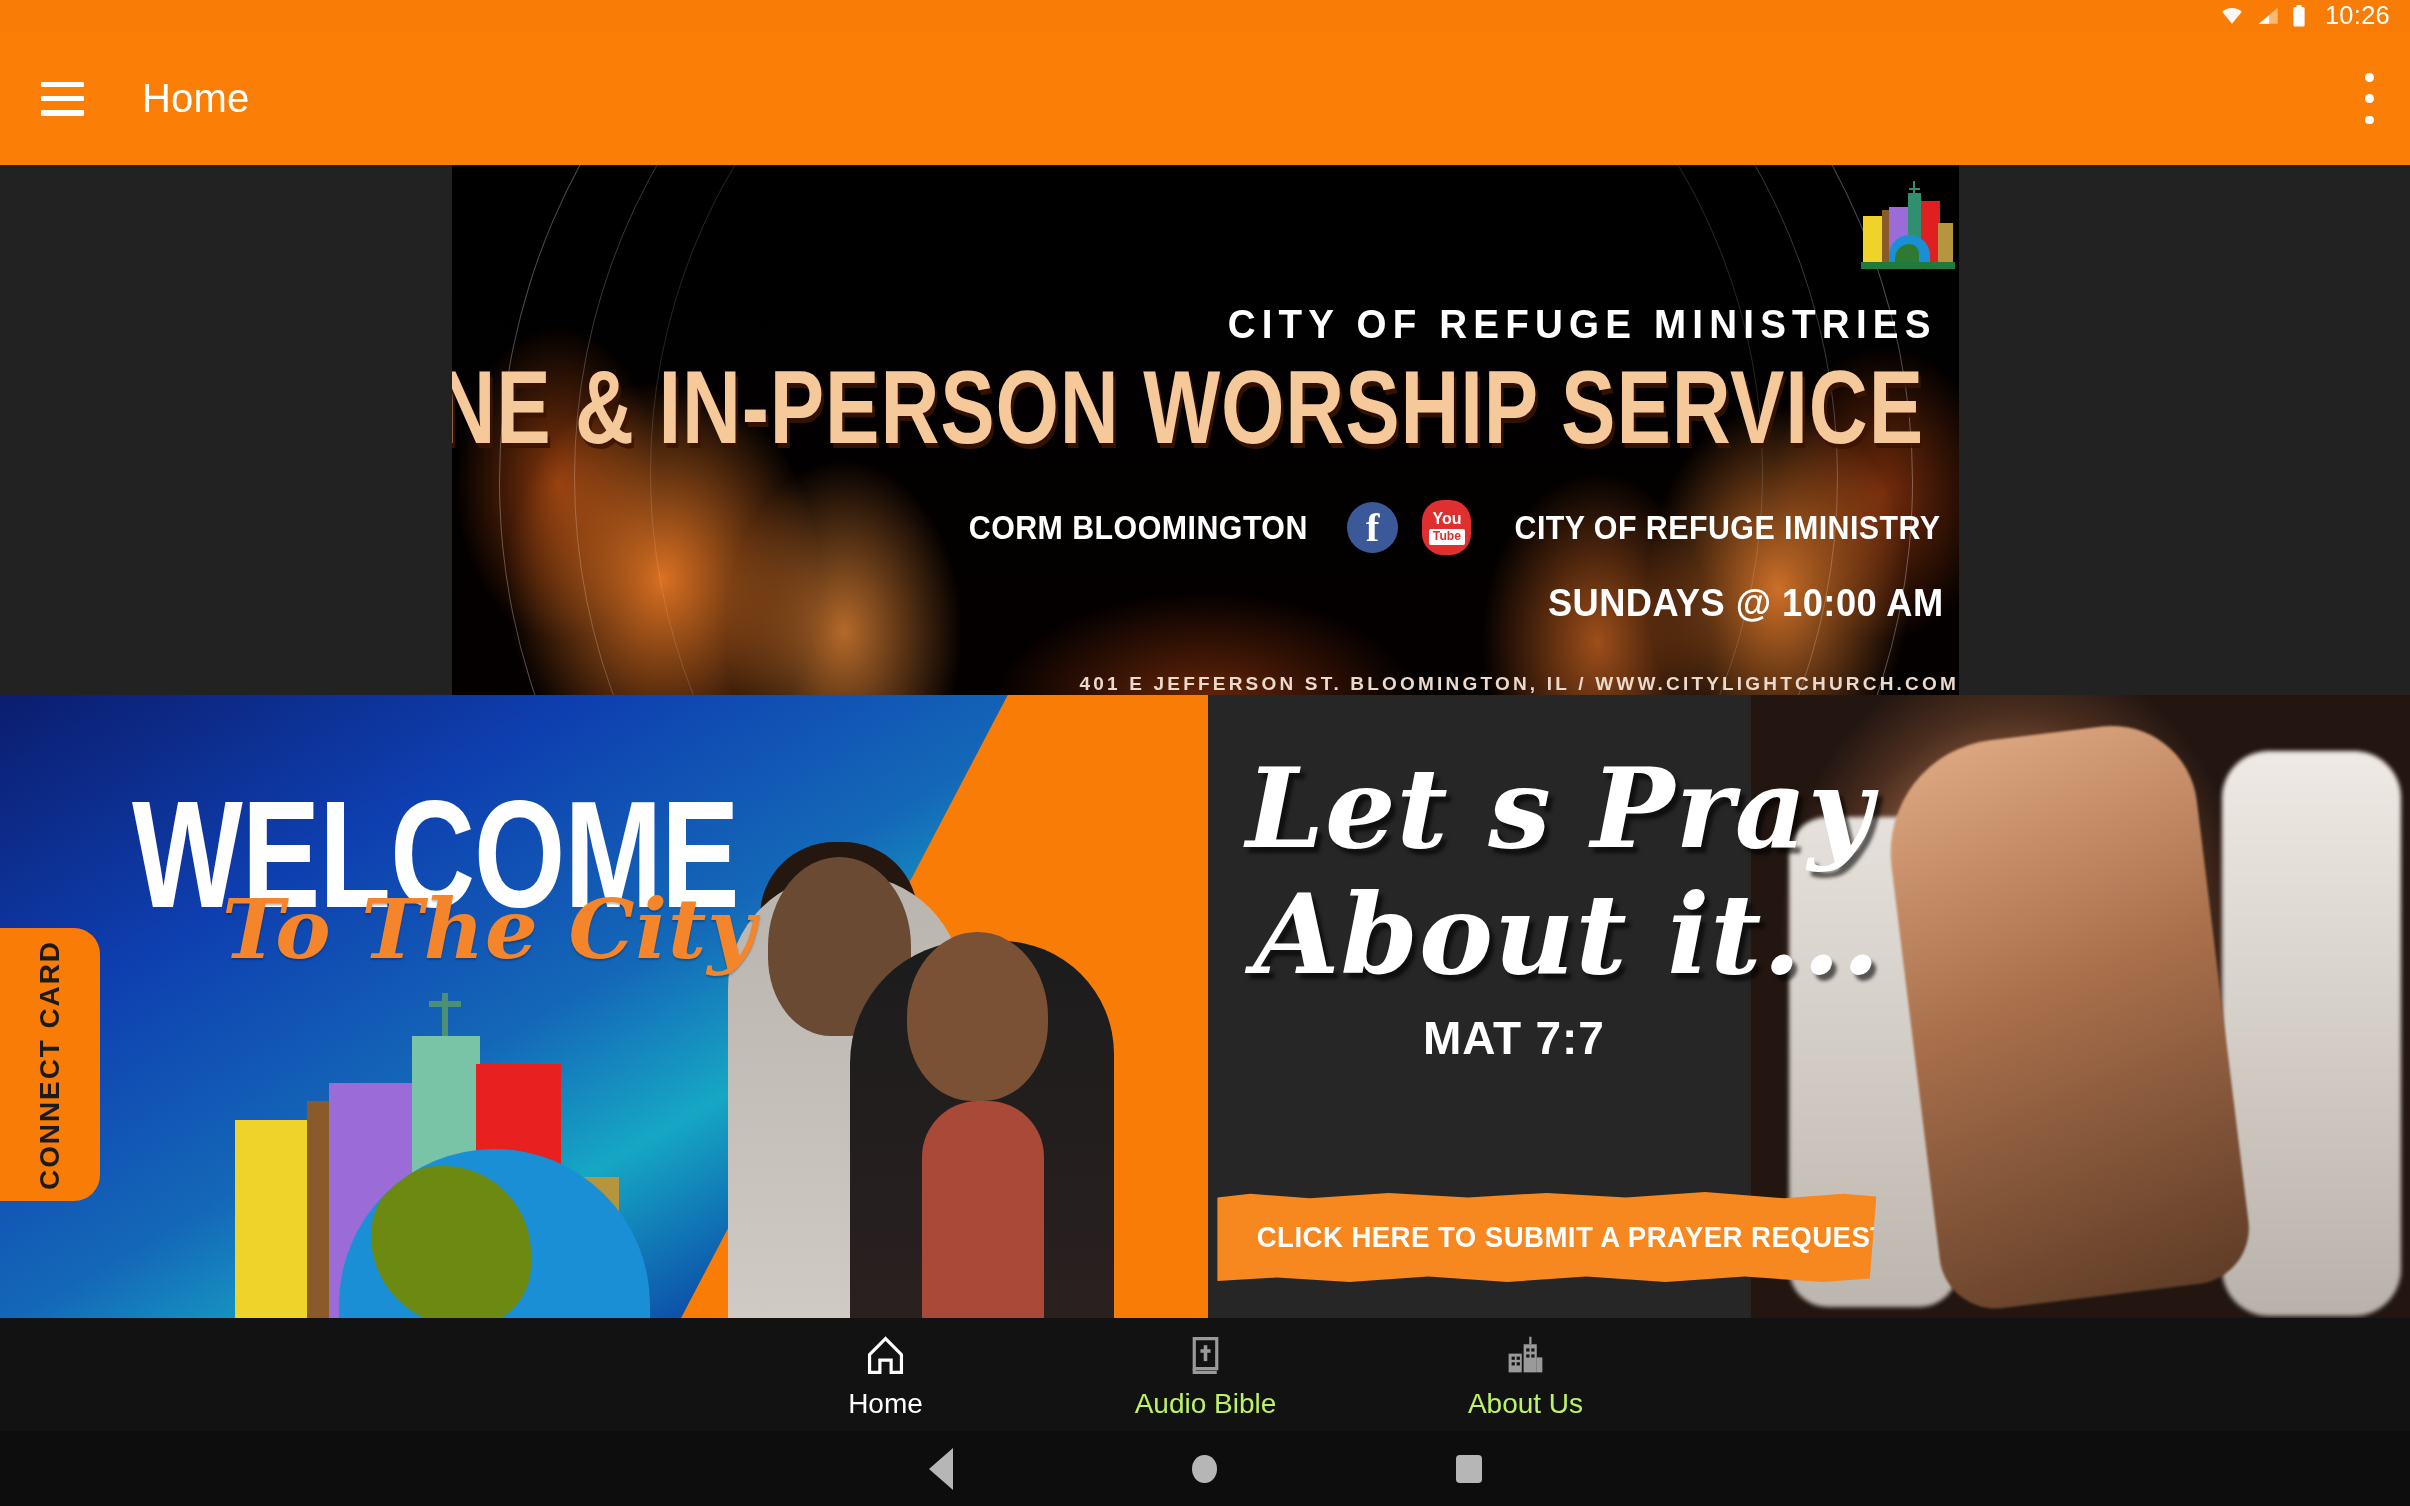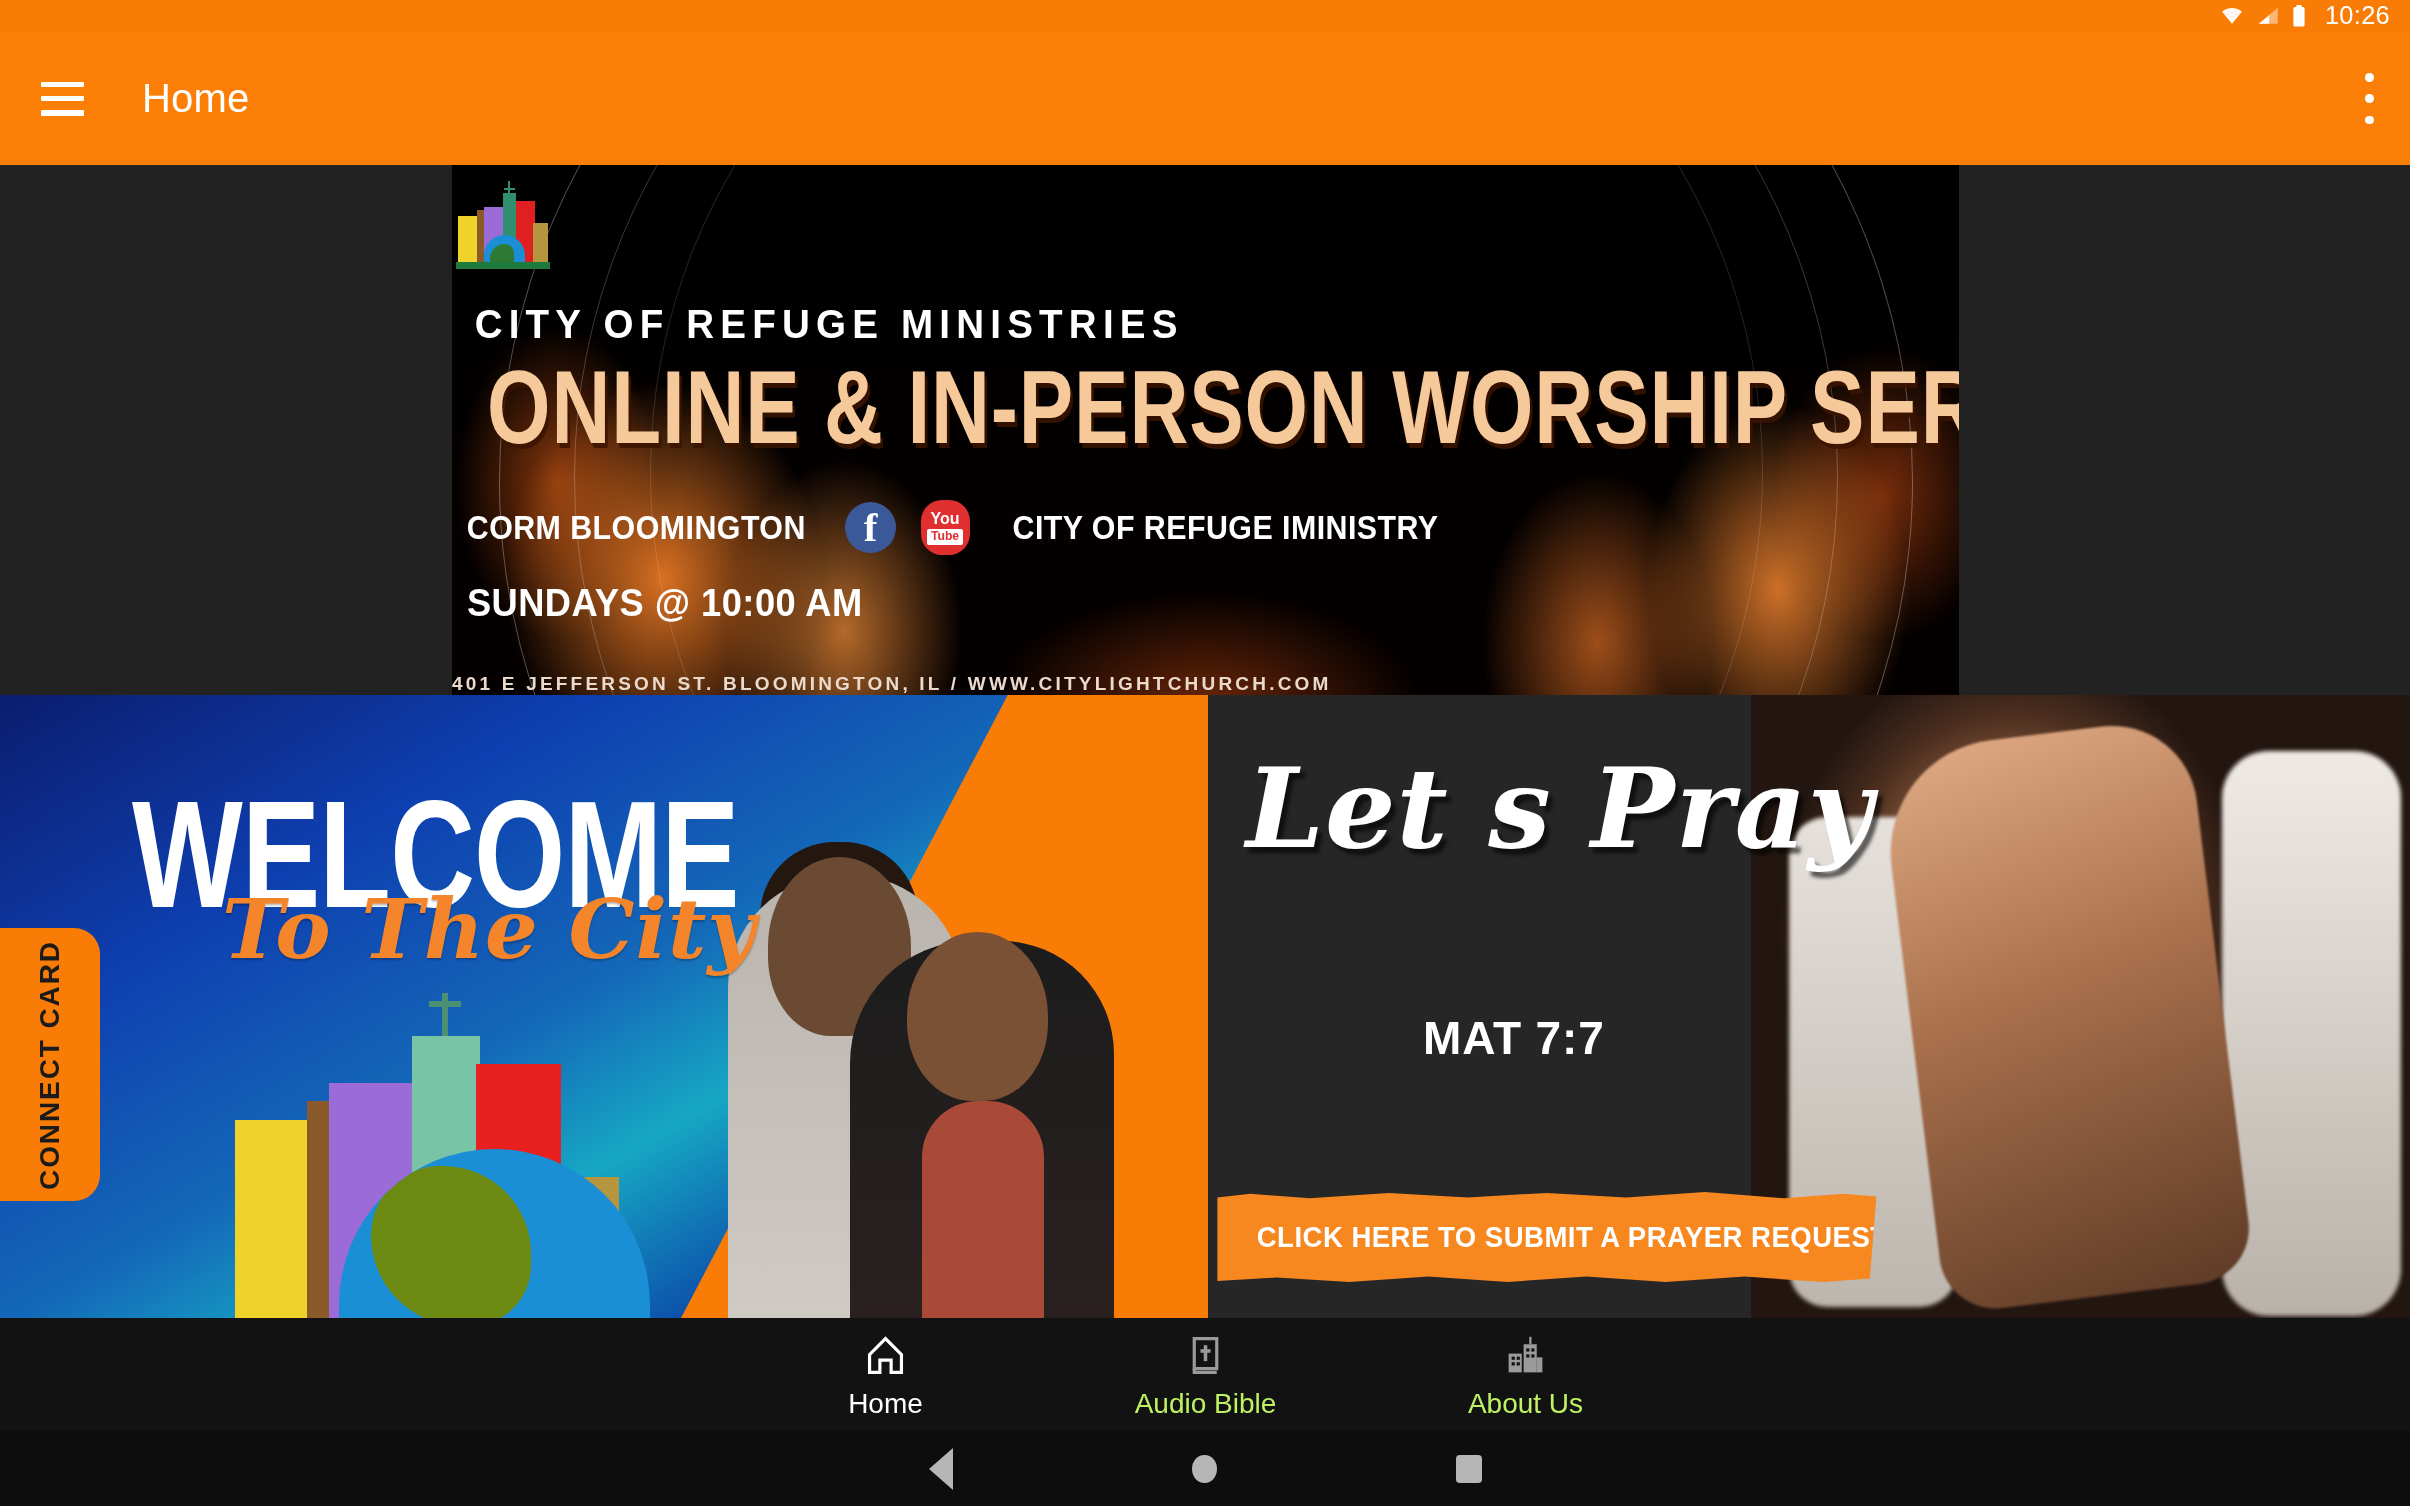--- a/index.html
+++ b/index.html
@@ -49,21 +49,21 @@
       radial-gradient(ellipse 188px 264px at 88% 80%, rgba(255,140,50,.80), rgba(150,40,0,0) 70%),
       radial-gradient(ellipse 160px 235px at 76% 90%, rgba(240,120,40,.65), rgba(120,30,0,0) 72%),
       radial-gradient(ellipse 151px 198px at 95% 62%, rgba(210,80,20,.55), rgba(90,20,0,0) 74%),
       radial-gradient(ellipse 282px 151px at 50% 102%, rgba(190,70,15,.55), rgba(0,0,0,0) 75%),
       linear-gradient(#000,#050000);
   }
   .hero-arc{position:absolute;border:0.9px solid rgba(255,255,255,.30);border-radius:50%;pointer-events:none;}
   .a1{width:1412px;height:1365px;left:47px;top:-367px;}
   .a2{width:1262px;height:1262px;left:122px;top:-320px;border-color:rgba(255,255,255,.22);}
   .a3{width:1111px;height:1158px;left:198px;top:-273px;border-color:rgba(255,255,255,.14);}
-  .hero-inner{position:relative;height:100%;display:flex;flex-direction:column;align-items:flex-start;}
+  .hero-inner{position:relative;height:100%;display:flex;flex-direction:column;align-items:flex-end;}
 
   
   .logo{position:relative;width:102px;height:79px;margin-top:49px;}
   .logo .b{position:absolute;bottom:9.4px;}
   .logo .base{position:absolute;left:3.8px;bottom:3.8px;width:94px;height:6.6px;background:#1f7a3d;}
   .logo .globe{position:absolute;left:32px;bottom:9.4px;width:41px;height:28px;background:#1b8fd6;border-radius:38px 38px 0 0;}
   .logo .globe:after{content:"";position:absolute;left:5.6px;bottom:0;width:24.5px;height:19px;background:#2f7a33;border-radius:15px 9.4px 0 0;}
 
   .hero-sub{margin-top:28px;color:#ffffff;font-size:41px;letter-spacing:6.6px;font-weight:bold;
     font-family:"Liberation Sans Narrow","Liberation Sans",sans-serif;transform:scaleX(.94);}
@@ -277,20 +277,21 @@
       </div>
 
       <div class="card-pray">
         <div class="pray-photo">
           <div class="pray-shirt"></div>
           <div class="pray-shirt2"></div>
           <div class="pray-hands"></div>
         </div>
         <div class="pray-title">
           <span>Let s Pray</span>
+          <span class="l2">About it...</span>
         </div>
         <div class="pray-verse">MAT 7:7</div>
         <div class="pray-cta">
           <span>CLICK HERE TO SUBMIT A PRAYER REQUEST TO THE PRAYER TEAM</span>
         </div>
       </div>
 
     </div>
   </div>
 

